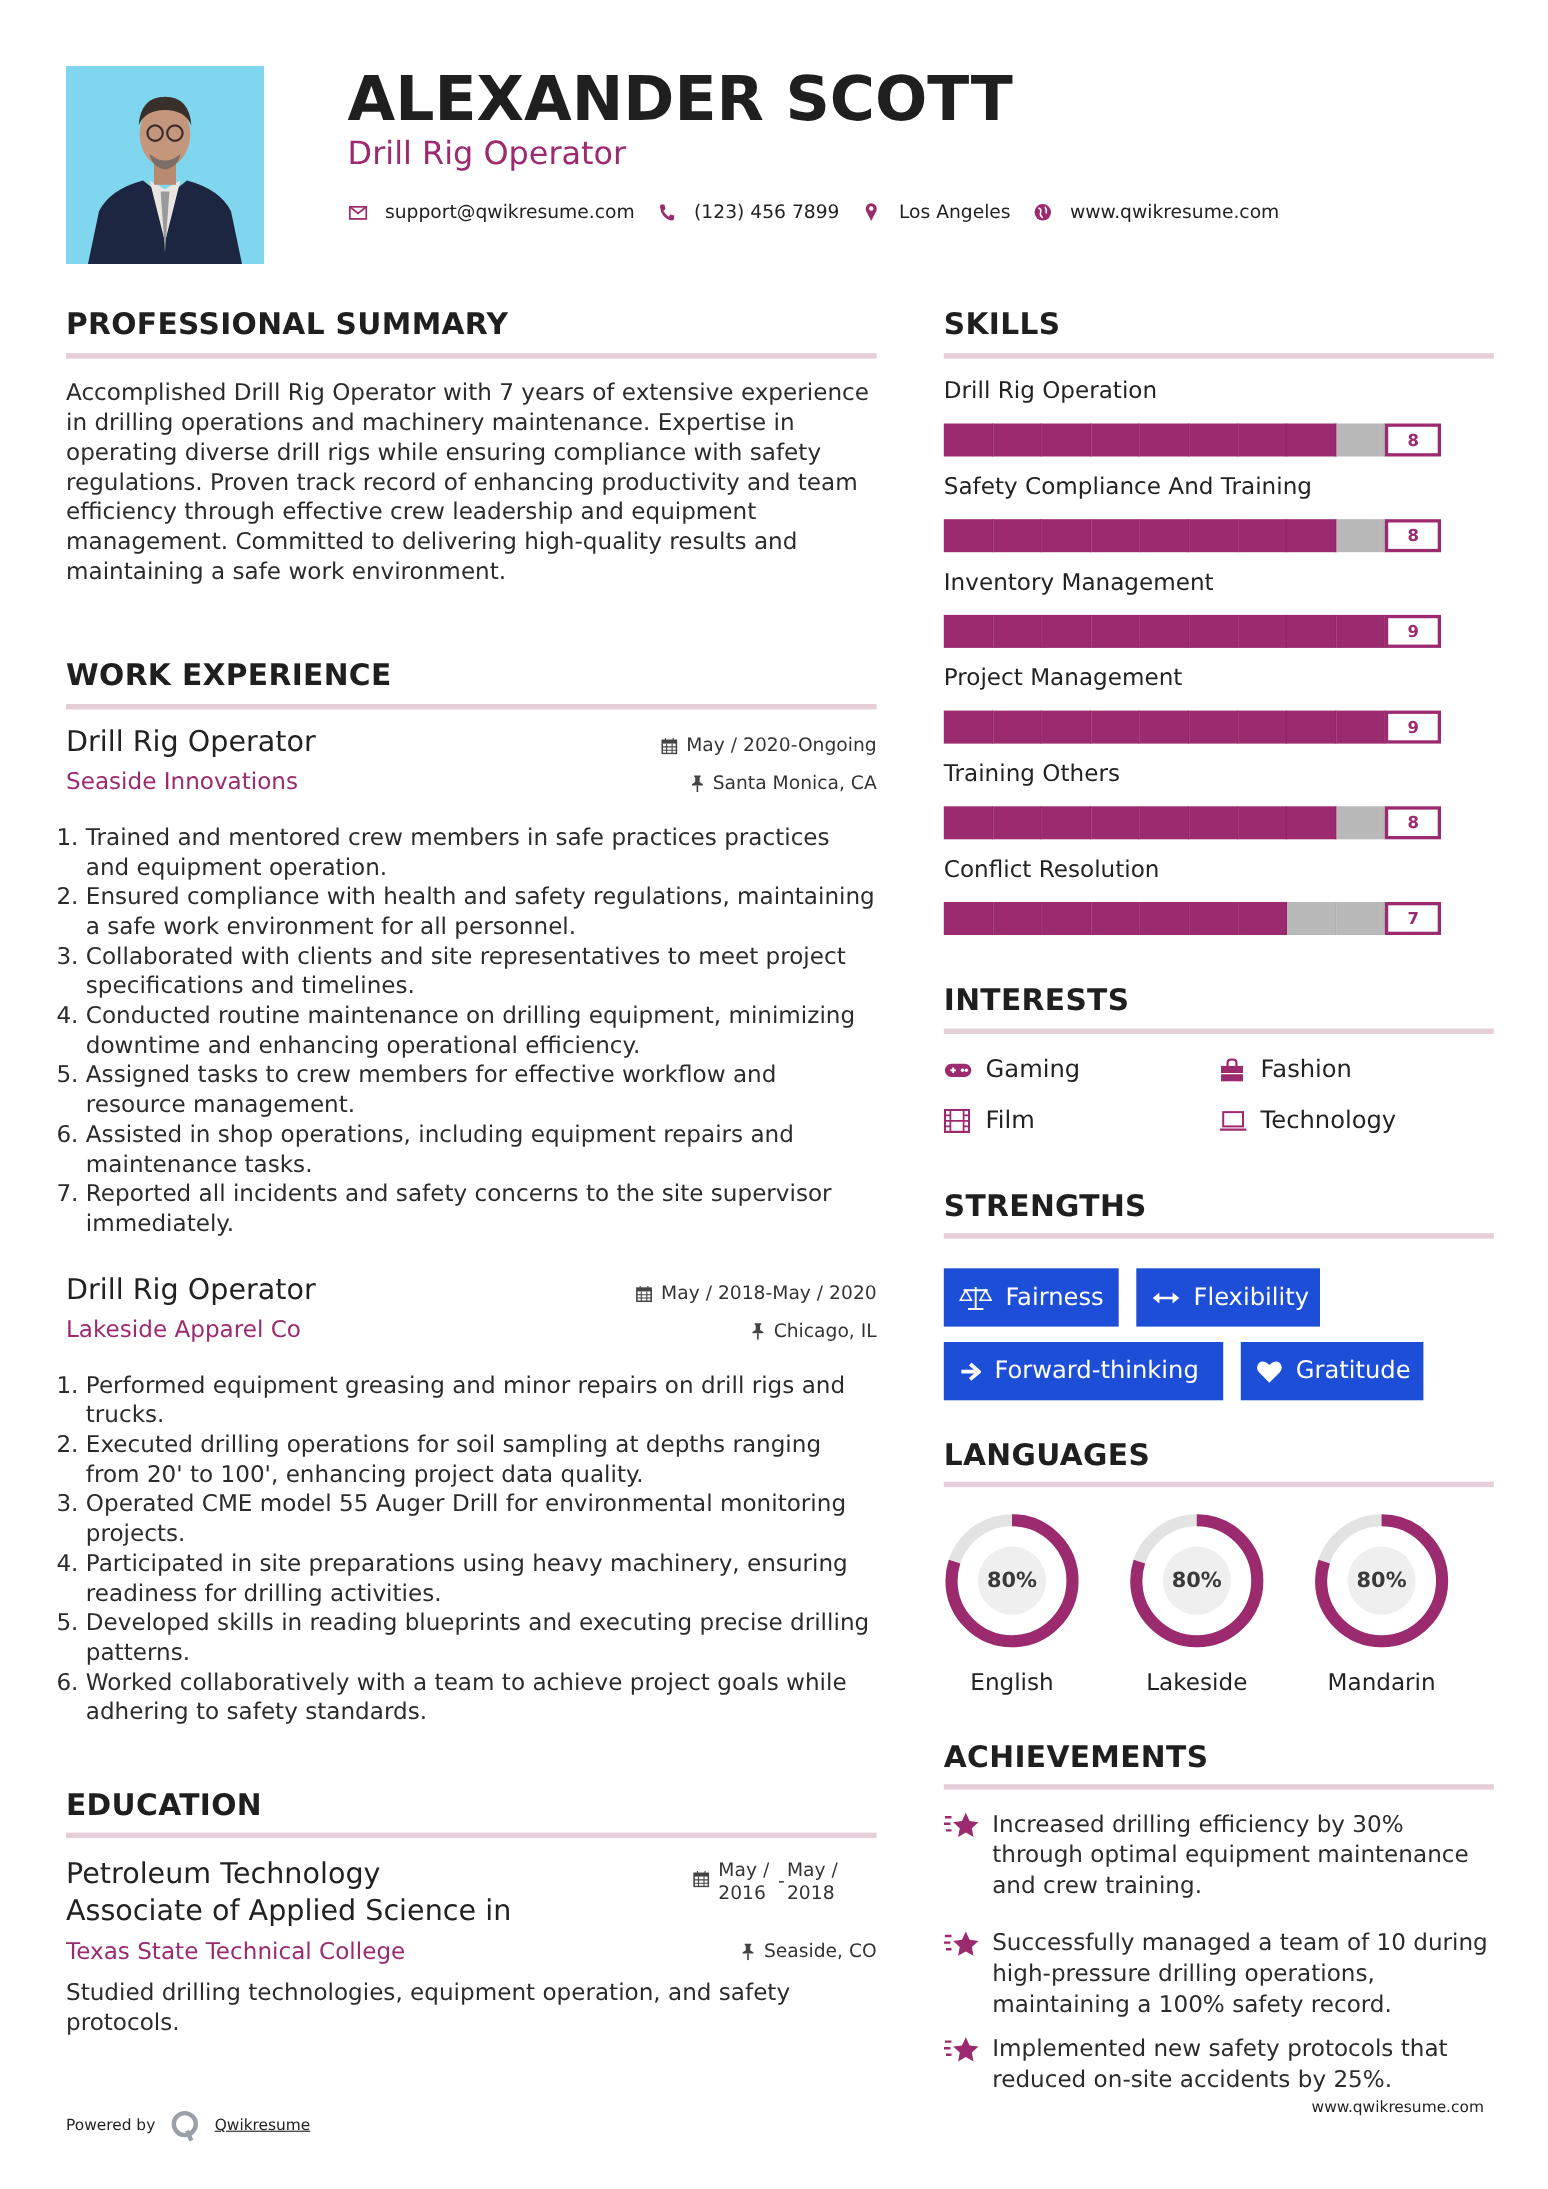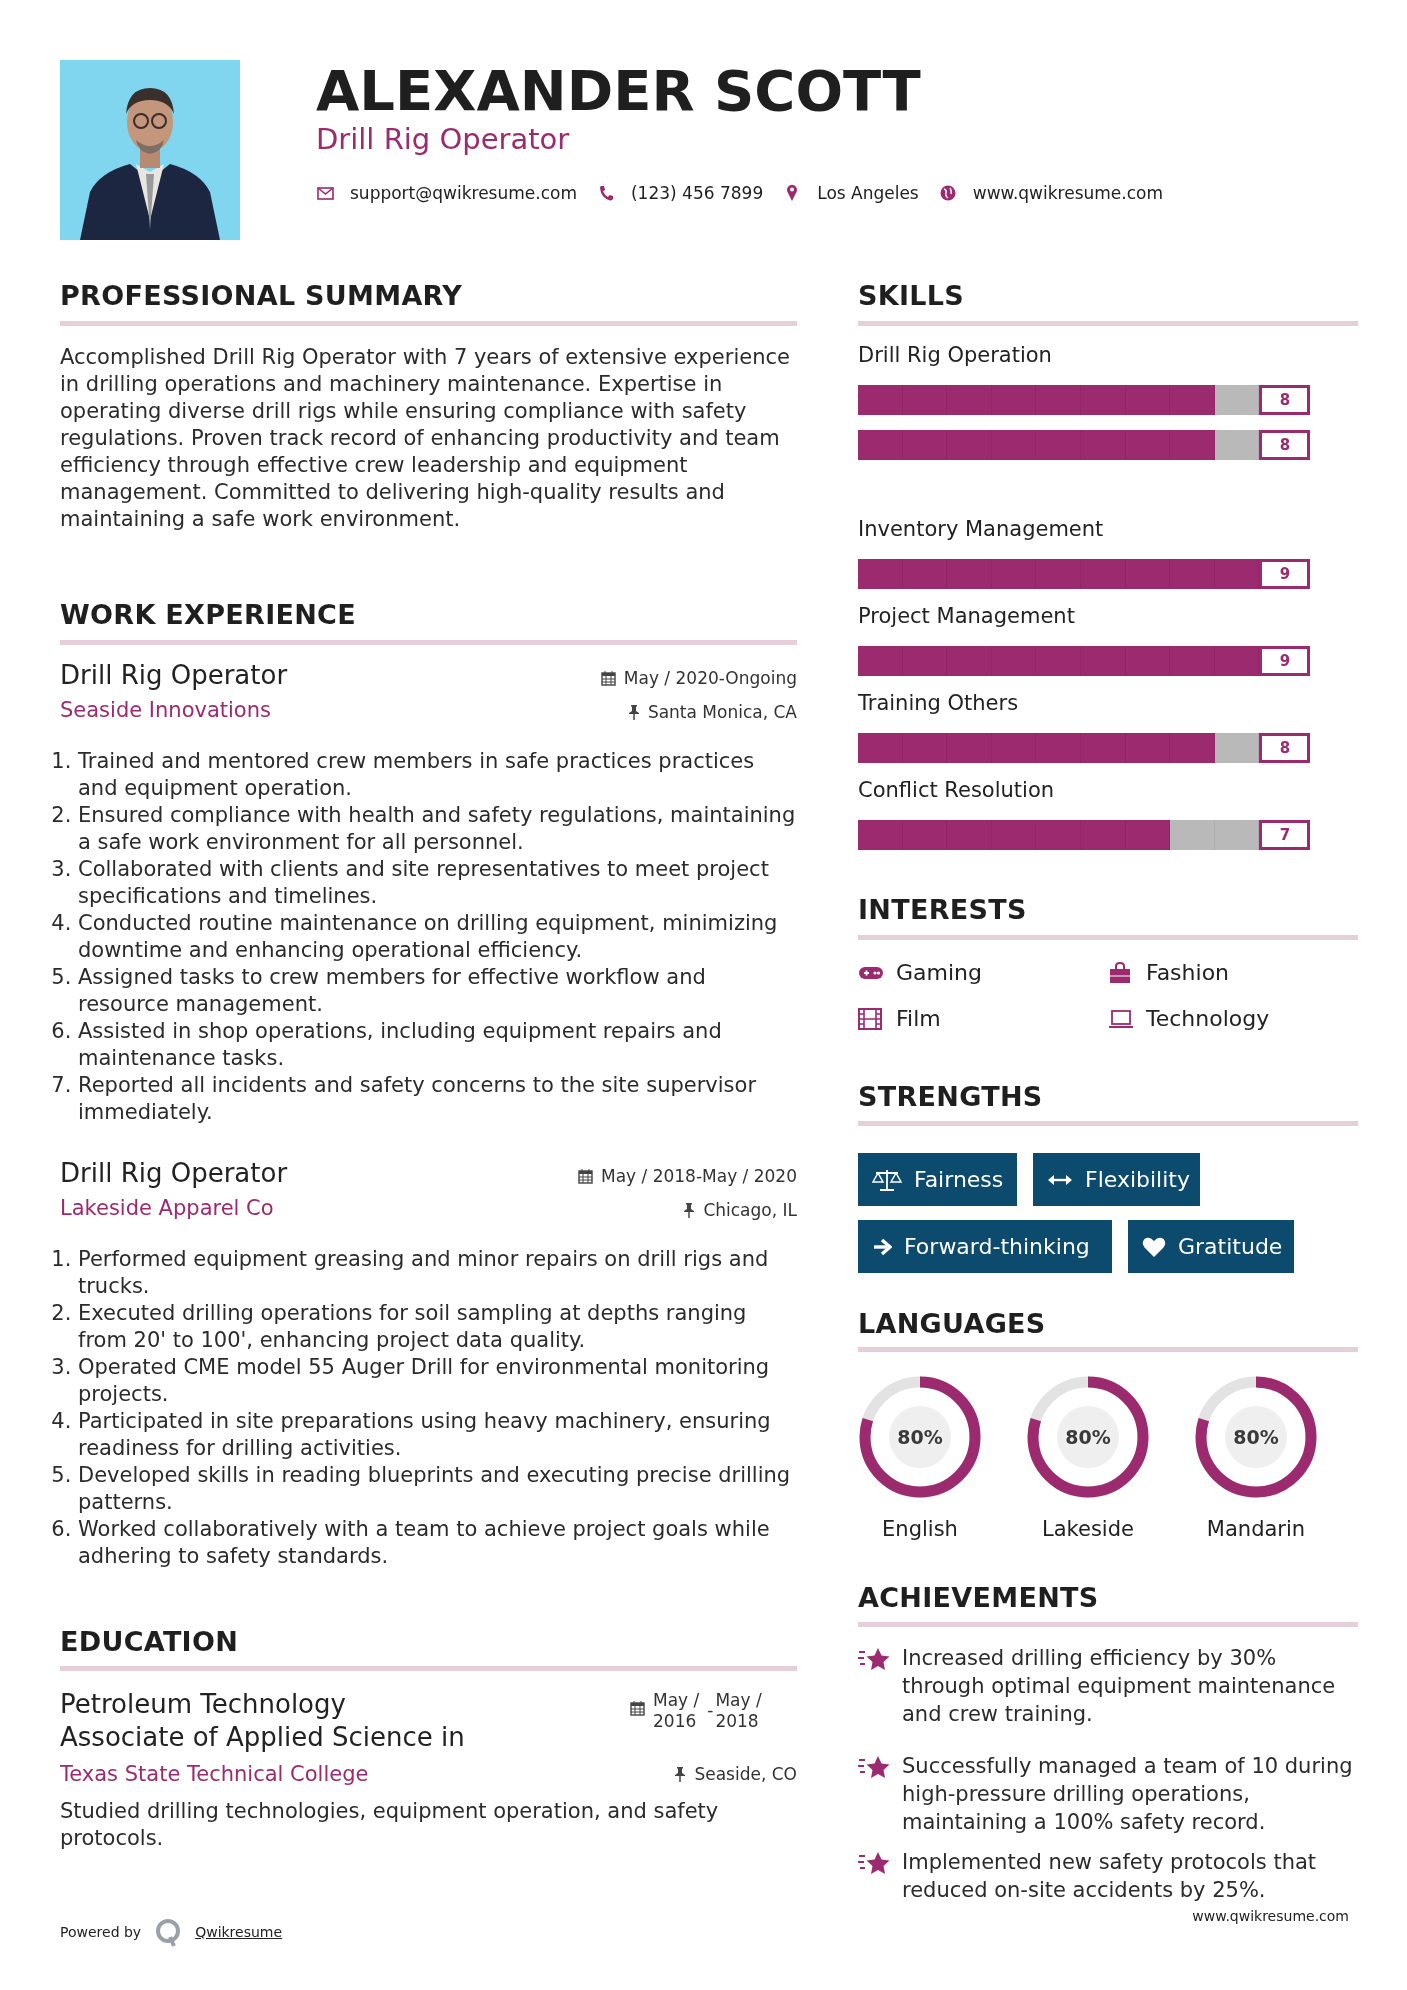--- a/index.html
+++ b/index.html
@@ -34,21 +34,21 @@
   .skill-bar { height: 30px; display: flex; }
   .seg { height: 30px; background: #b9b9b9; border-right: 1px solid #adadad; }
   .seg.on { background: #9c2a6e; border-right: 1px solid #932566; }
   .score-box { width: 51px; height: 30px; border: 3px solid #9c2a6e; background: #fff; color: #9c2a6e; font-size: 15px; font-weight: bold; display: flex; align-items: center; justify-content: center; }
 
   
   .interest { display: flex; align-items: center; font-size: 22px; color: #222; white-space: nowrap; }
   .interest .ii { width: 28px; height: 22px; color: #9c2a6e; display: inline-flex; align-items: center; margin-right: 10px; }
 
   
-  .chip { background: #0c4a6e; color: #ffffff; height: 53px; display: flex; align-items: center; padding: 0 14px; font-size: 22px; white-space: nowrap; }
+  .chip { background: #1d4ed8; color: #ffffff; height: 53px; display: flex; align-items: center; padding: 0 14px; font-size: 22px; white-space: nowrap; }
   .chip .chi { display: inline-flex; margin-right: 12px; }
 
   
   .lang { width: 124px; text-align: center; }
   .ring { width: 124px; height: 124px; position: relative; }
   .ring .pct { position: absolute; left: 31px; top: 31px; width: 62px; height: 62px; border-radius: 50%; background: #efefef; display: flex; align-items: center; justify-content: center; font-size: 19px; font-weight: bold; color: #3a3a3a; }
   .lang-name { margin-top: 18px; font-size: 21px; color: #222; white-space: nowrap; }
 
   
   .ach { display: flex; }
@@ -240,20 +240,21 @@
         <div class="seg on" style="width: 44.6px;"></div>
         <div class="seg on" style="width: 44.6px;"></div>
         <div class="seg on" style="width: 44.6px;"></div>
         <div class="seg on" style="width: 44.6px;"></div>
         <div class="seg on" style="width: 44.6px;"></div>
         <div class="seg" style="width: 44.6px;"></div>
         <div class="score-box">8</div>
       </div>
     </div>
     <div style="height: 87px;">
+      <div class="skill-label" style="height: 42px;">Safety Compliance And Training</div>
       <div class="skill-bar">
         <div class="seg on" style="width: 44.6px;"></div>
         <div class="seg on" style="width: 44.6px;"></div>
         <div class="seg on" style="width: 44.6px;"></div>
         <div class="seg on" style="width: 44.6px;"></div>
         <div class="seg on" style="width: 44.6px;"></div>
         <div class="seg on" style="width: 44.6px;"></div>
         <div class="seg on" style="width: 44.6px;"></div>
         <div class="seg on" style="width: 44.6px;"></div>
         <div class="seg" style="width: 44.6px;"></div>

